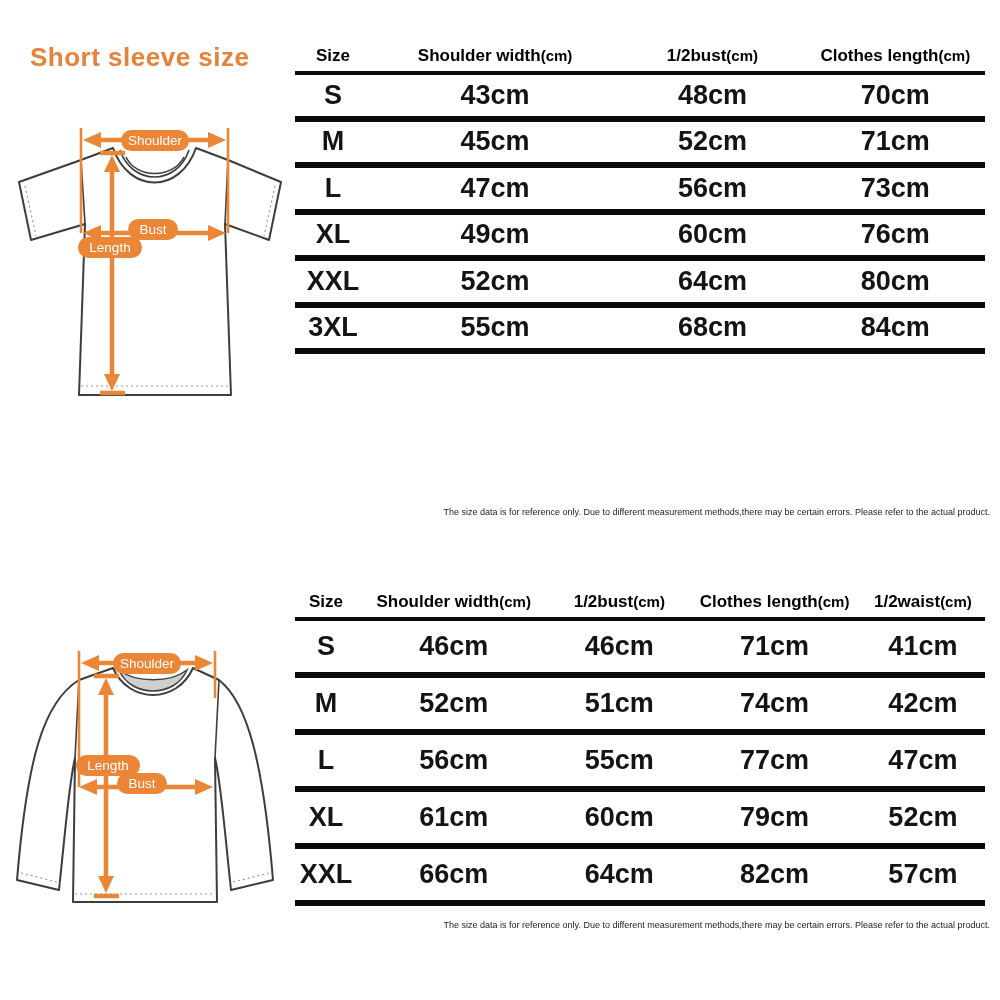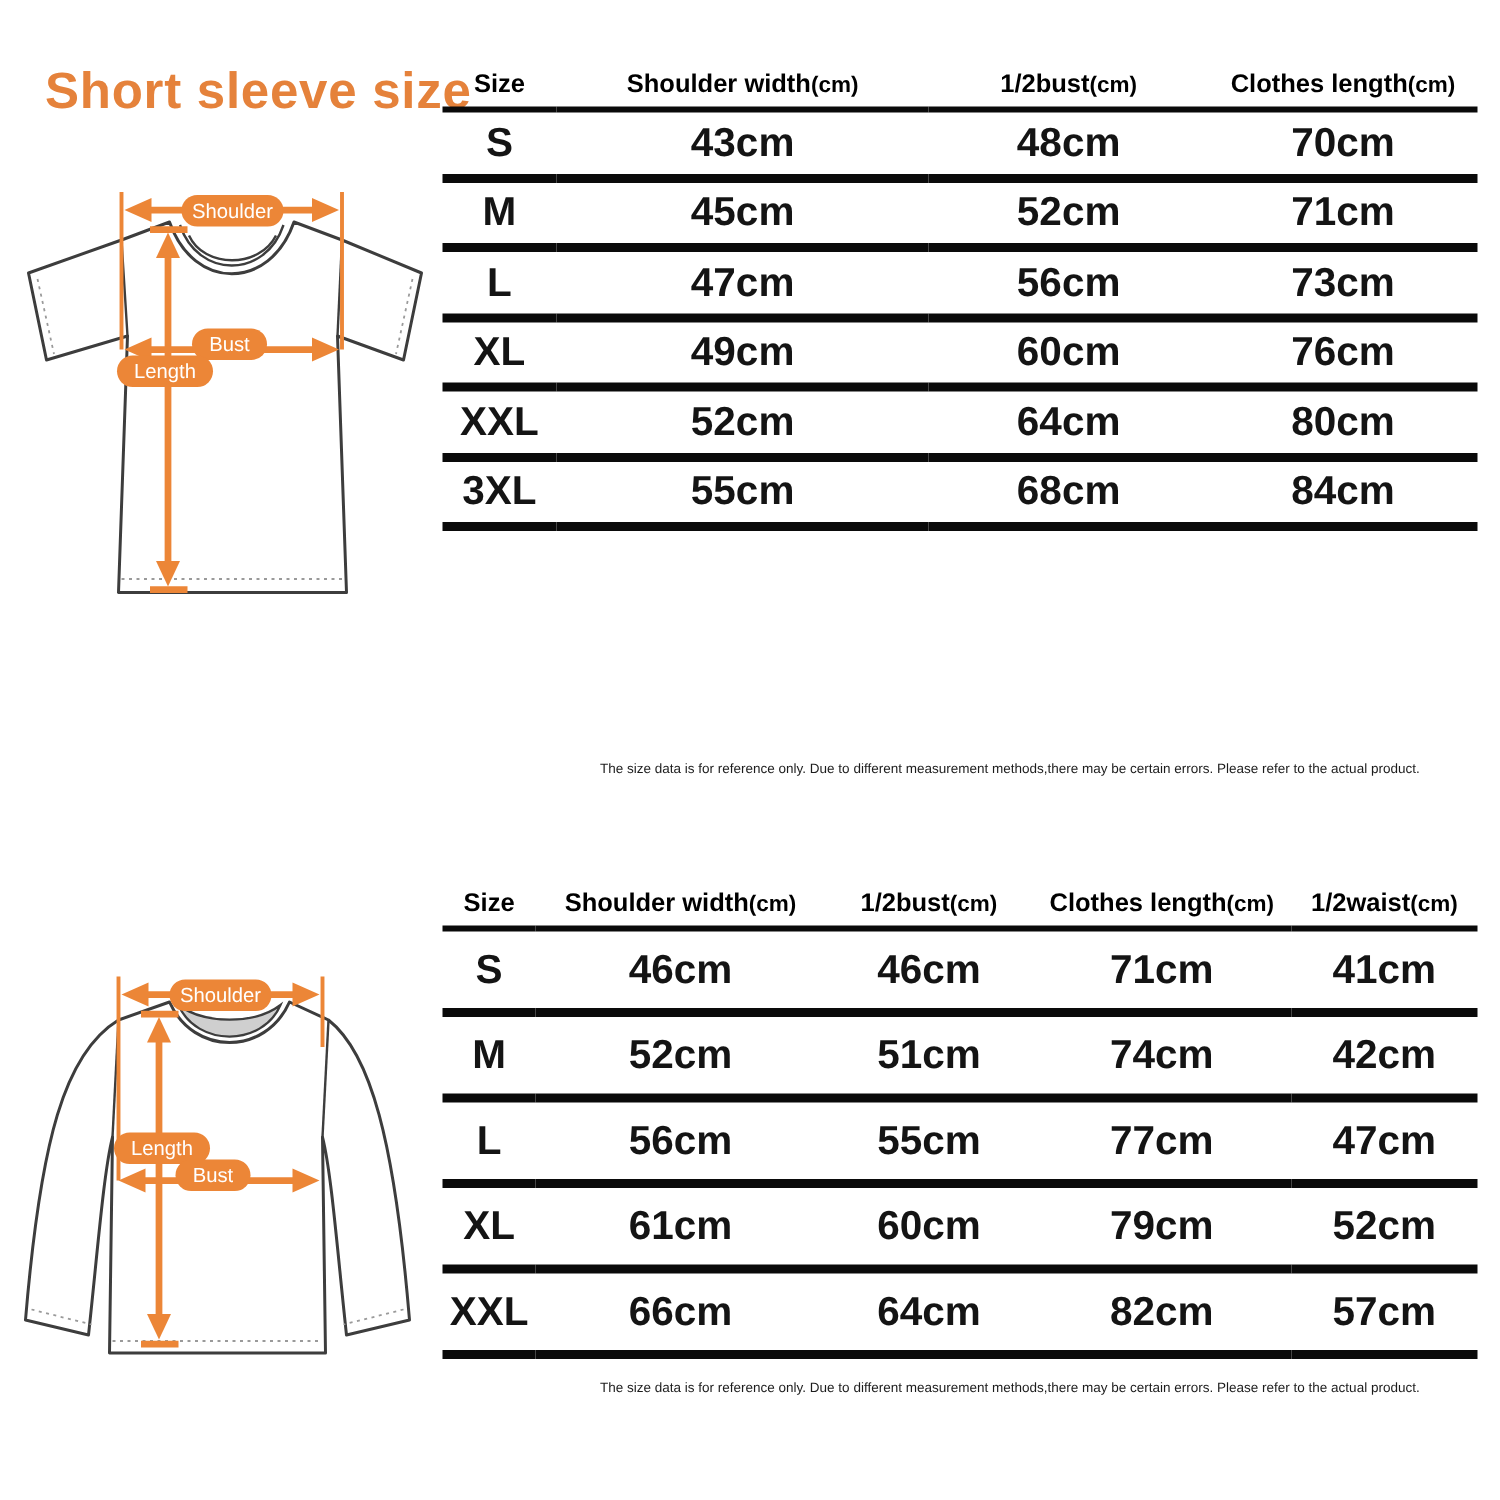--- a/index.html
+++ b/index.html
@@ -6,21 +6,21 @@
     --accent:#e5823b;
     --pill:#ec8637;
     --line:#0a0a0a;
   }
   html,body{margin:0;padding:0;background:#fff;}
   .page{
     position:relative;width:1000px;height:1000px;background:#ffffff;
     font-family:"Liberation Sans",sans-serif;color:#111;overflow:hidden;
   }
   .section-title{
-    position:absolute;left:30px;font-size:34px;font-weight:bold;
+    position:absolute;left:30px;font-size:26px;font-weight:bold;
     color:var(--accent);letter-spacing:.5px;white-space:nowrap;
   }
   .diagram{position:absolute;left:5px;}
   .size-table{
     position:absolute;left:295px;width:690px;border-collapse:collapse;table-layout:fixed;
   }
   .size-table th{
     font-size:17px;font-weight:bold;text-align:center;vertical-align:bottom;
     padding:0 0 5px 0;white-space:nowrap;color:#000000;
   }
@@ -38,21 +38,21 @@
   .tbl-short th:nth-child(1),.tbl-short td:nth-child(1){width:11%;}
   .tbl-short th:nth-child(2),.tbl-short td:nth-child(2){width:36%;}
   .tbl-short th:nth-child(3),.tbl-short td:nth-child(3){width:27%;}
   .tbl-short th:nth-child(4),.tbl-short td:nth-child(4){width:26%;}
   .tbl-long th:nth-child(1),.tbl-long td:nth-child(1){width:9%;}
   .tbl-long th:nth-child(2),.tbl-long td:nth-child(2){width:28%;}
   .tbl-long th:nth-child(3),.tbl-long td:nth-child(3){width:20%;}
   .tbl-long th:nth-child(4),.tbl-long td:nth-child(4){width:25%;}
   .tbl-long th:nth-child(5),.tbl-long td:nth-child(5){width:18%;}
   .disclaimer{
-    position:absolute;left:400px;width:590px;text-align:left;
+    position:absolute;left:400px;width:590px;text-align:right;
     font-size:9px;color:#1c1c1c;white-space:nowrap;
   }
   
   .shirt{fill:#ffffff;stroke:#3d3d3d;stroke-width:2;stroke-linejoin:round;}
   .shirt-line{fill:none;stroke:#3d3d3d;stroke-width:1.6;}
   .stitch{fill:none;stroke:#9a9a9a;stroke-width:1.2;stroke-dasharray:2,3;}
   .collar-fill{fill:#cfcfcf;stroke:#3d3d3d;stroke-width:1.5;}
   .arrow{stroke:var(--pill);stroke-width:4.5;fill:none;}
   .guide{stroke:var(--pill);stroke-width:2.6;fill:none;}
   .ahead{fill:var(--pill);stroke:none;}

